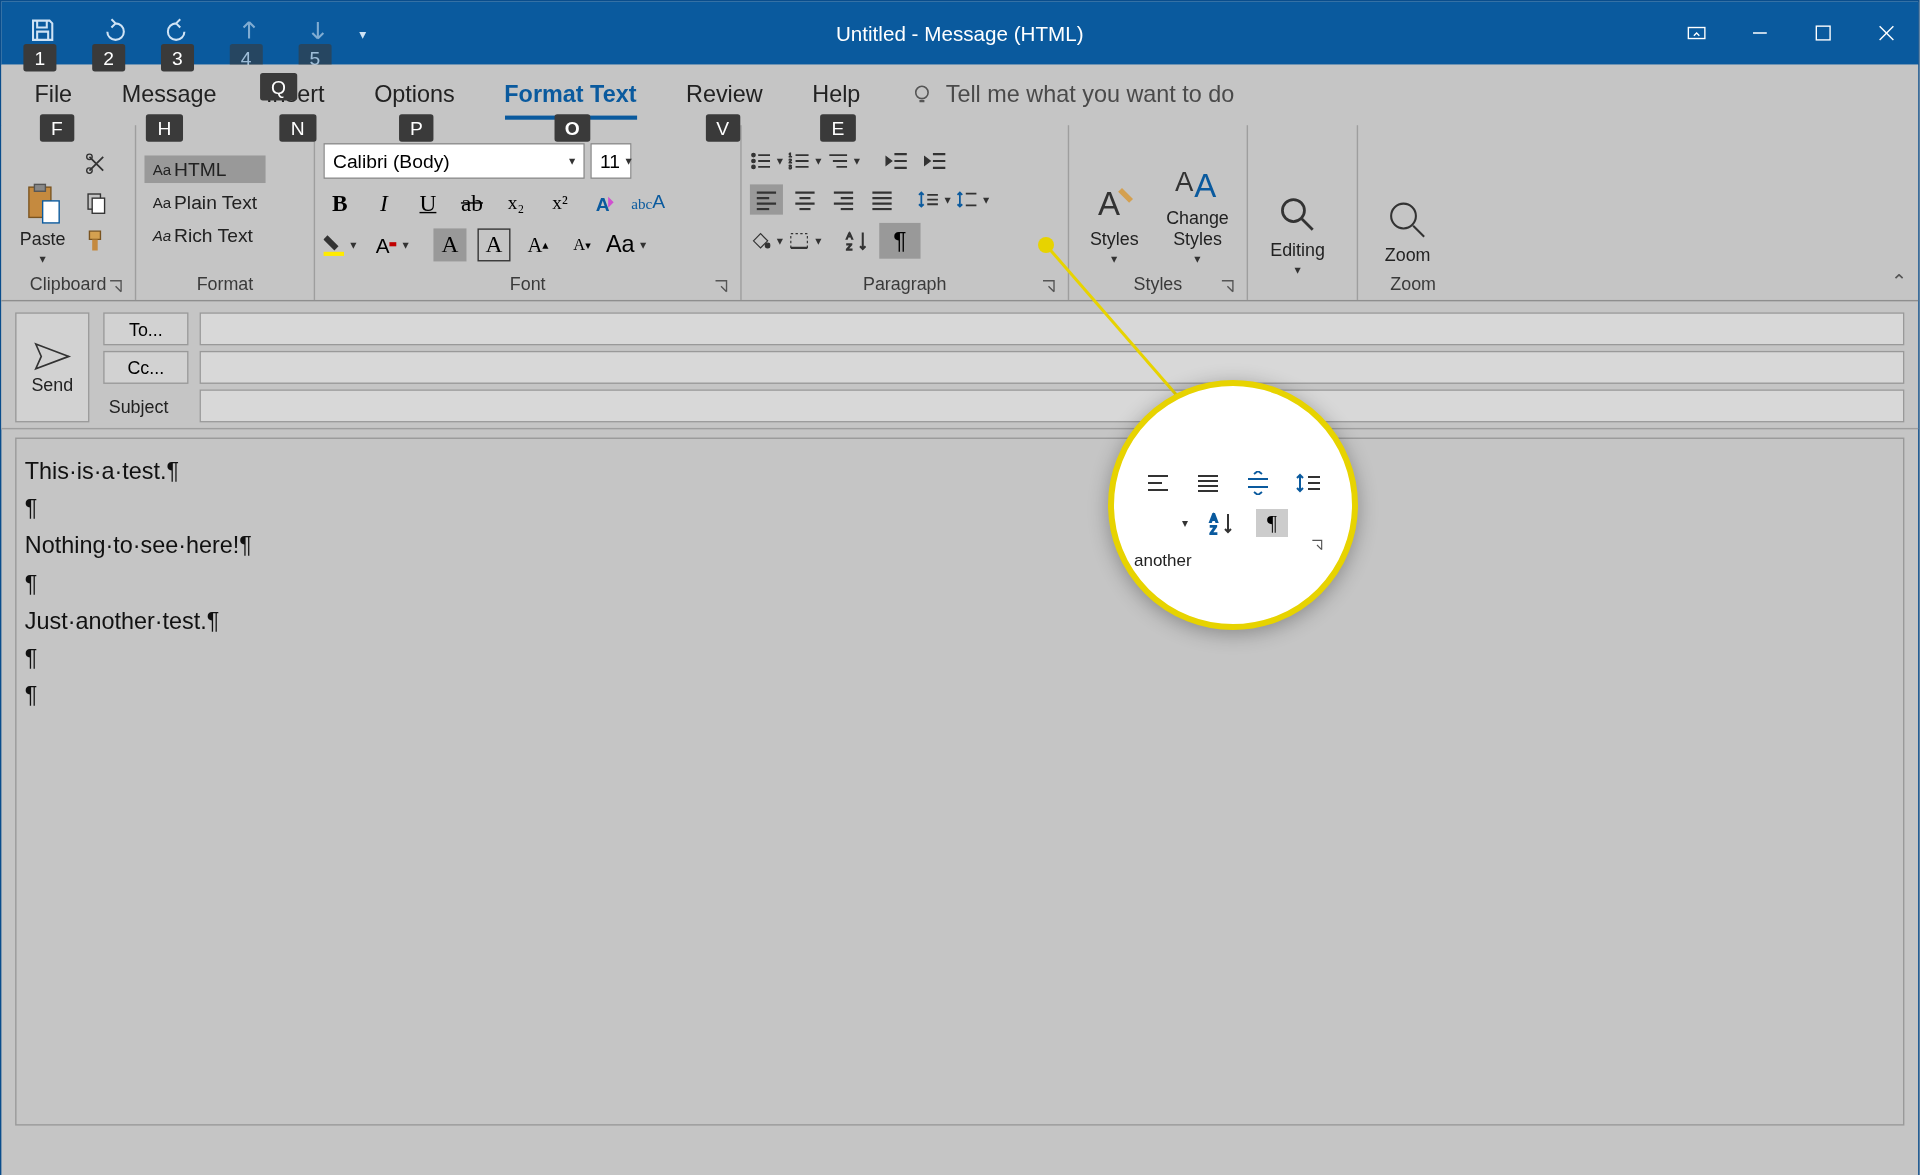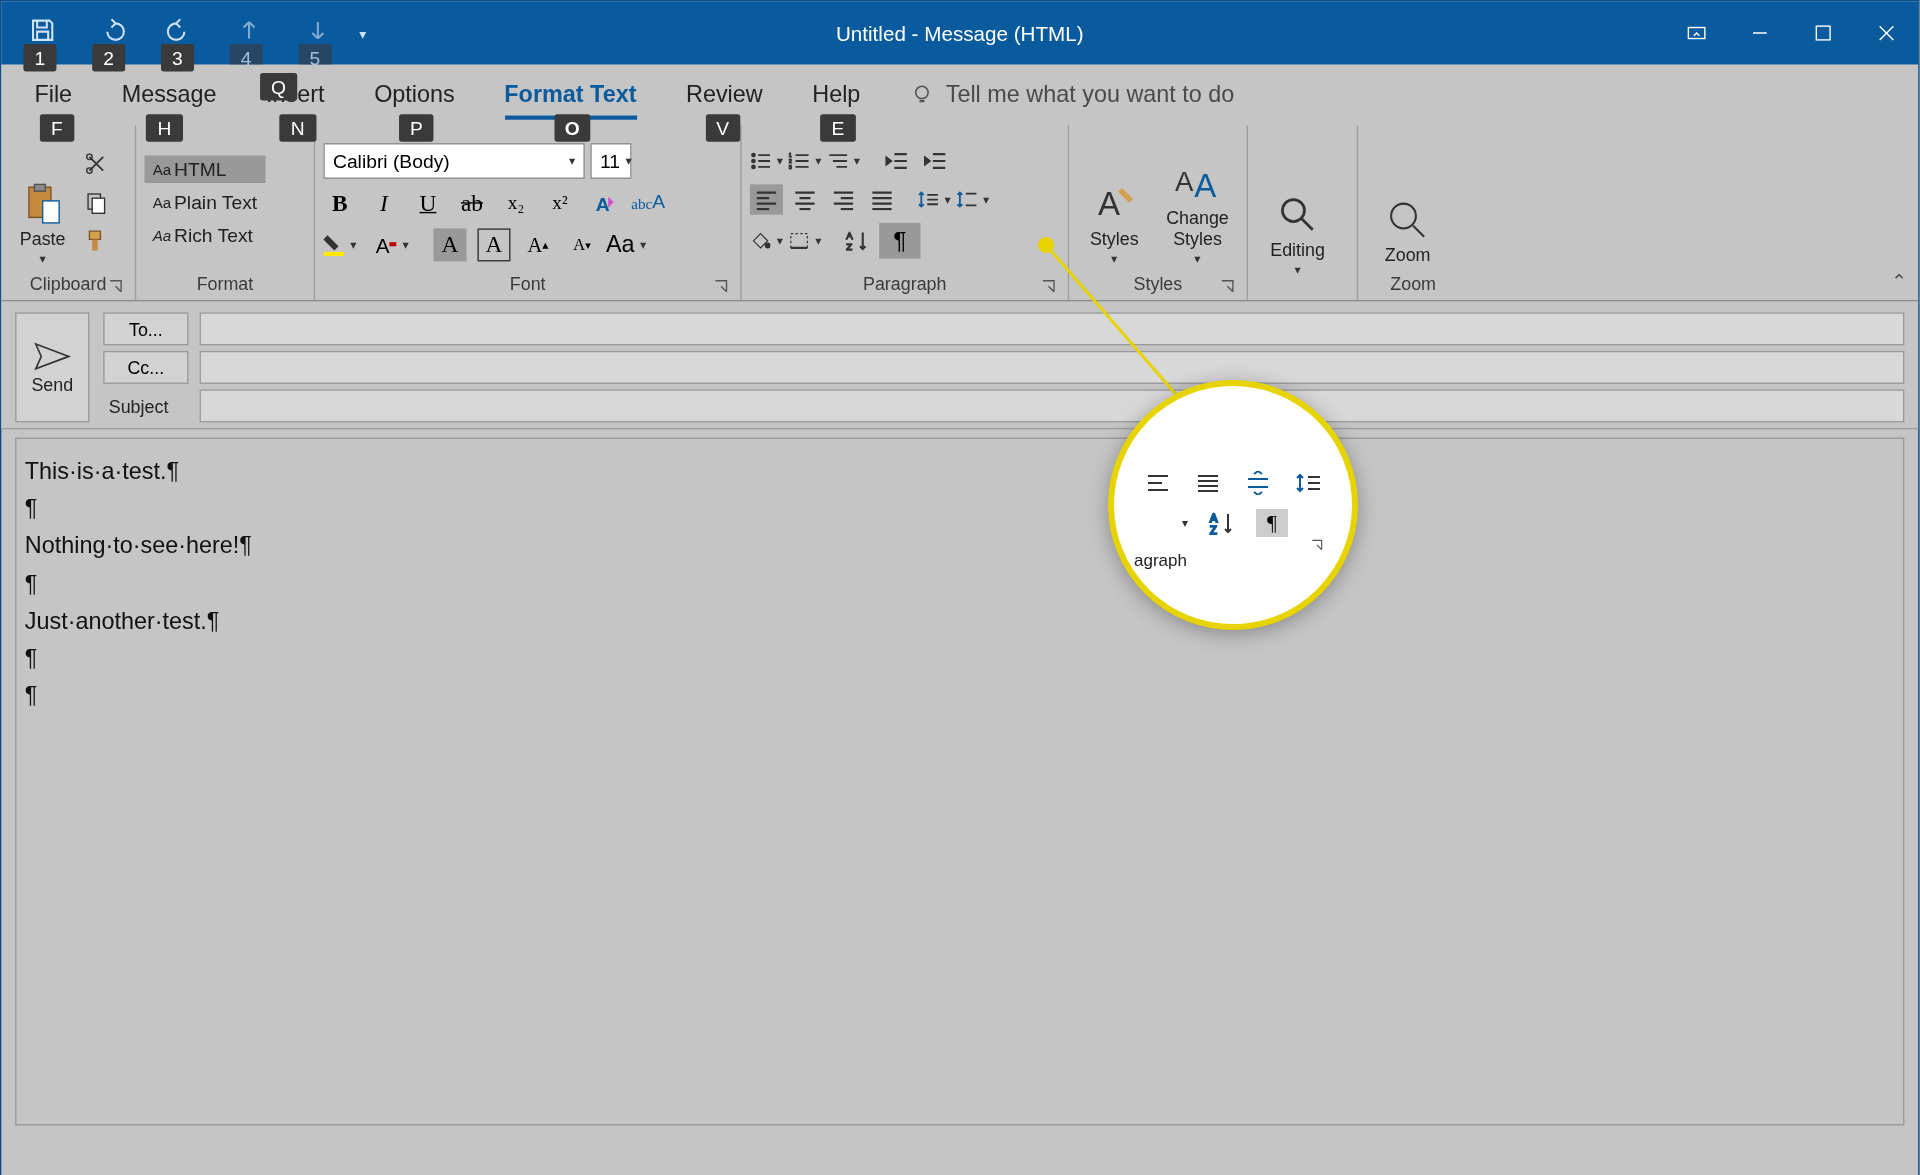--- a/index.html
+++ b/index.html
@@ -565,18 +565,18 @@
       <span class="caret" style="font-size:12px">▾</span>
       <div class="zbtn">
           <svg viewBox="0 0 28 24">
             <text x="2" y="11" font-size="11" fill="#0a5a9e">A</text>
             <text x="2" y="23" font-size="11" fill="#0a5a9e">Z</text>
             <path d="M20 3v18m-3-3l3 3 3-3" stroke="#333" fill="none" stroke-width="2"></path>
           </svg>
         </div>
       <div class="zbtn pil">¶</div>
     </div>
-    <div class="zlabel" style="align-self:flex-start;margin-left:20px;margin-top:8px">agraph</div>
+    <div class="zlabel" style="align-self:flex-start;margin-left:20px;margin-top:8px">another</div>
     <span class="zlauncher"><svg width="14" height="14" viewBox="0 0 12 12">
           <path d="M2 2h8v8M6 6l4 4" stroke="#555" fill="none"></path>
         </svg></span>
   </div>
 </div>
 
 </body></html>

